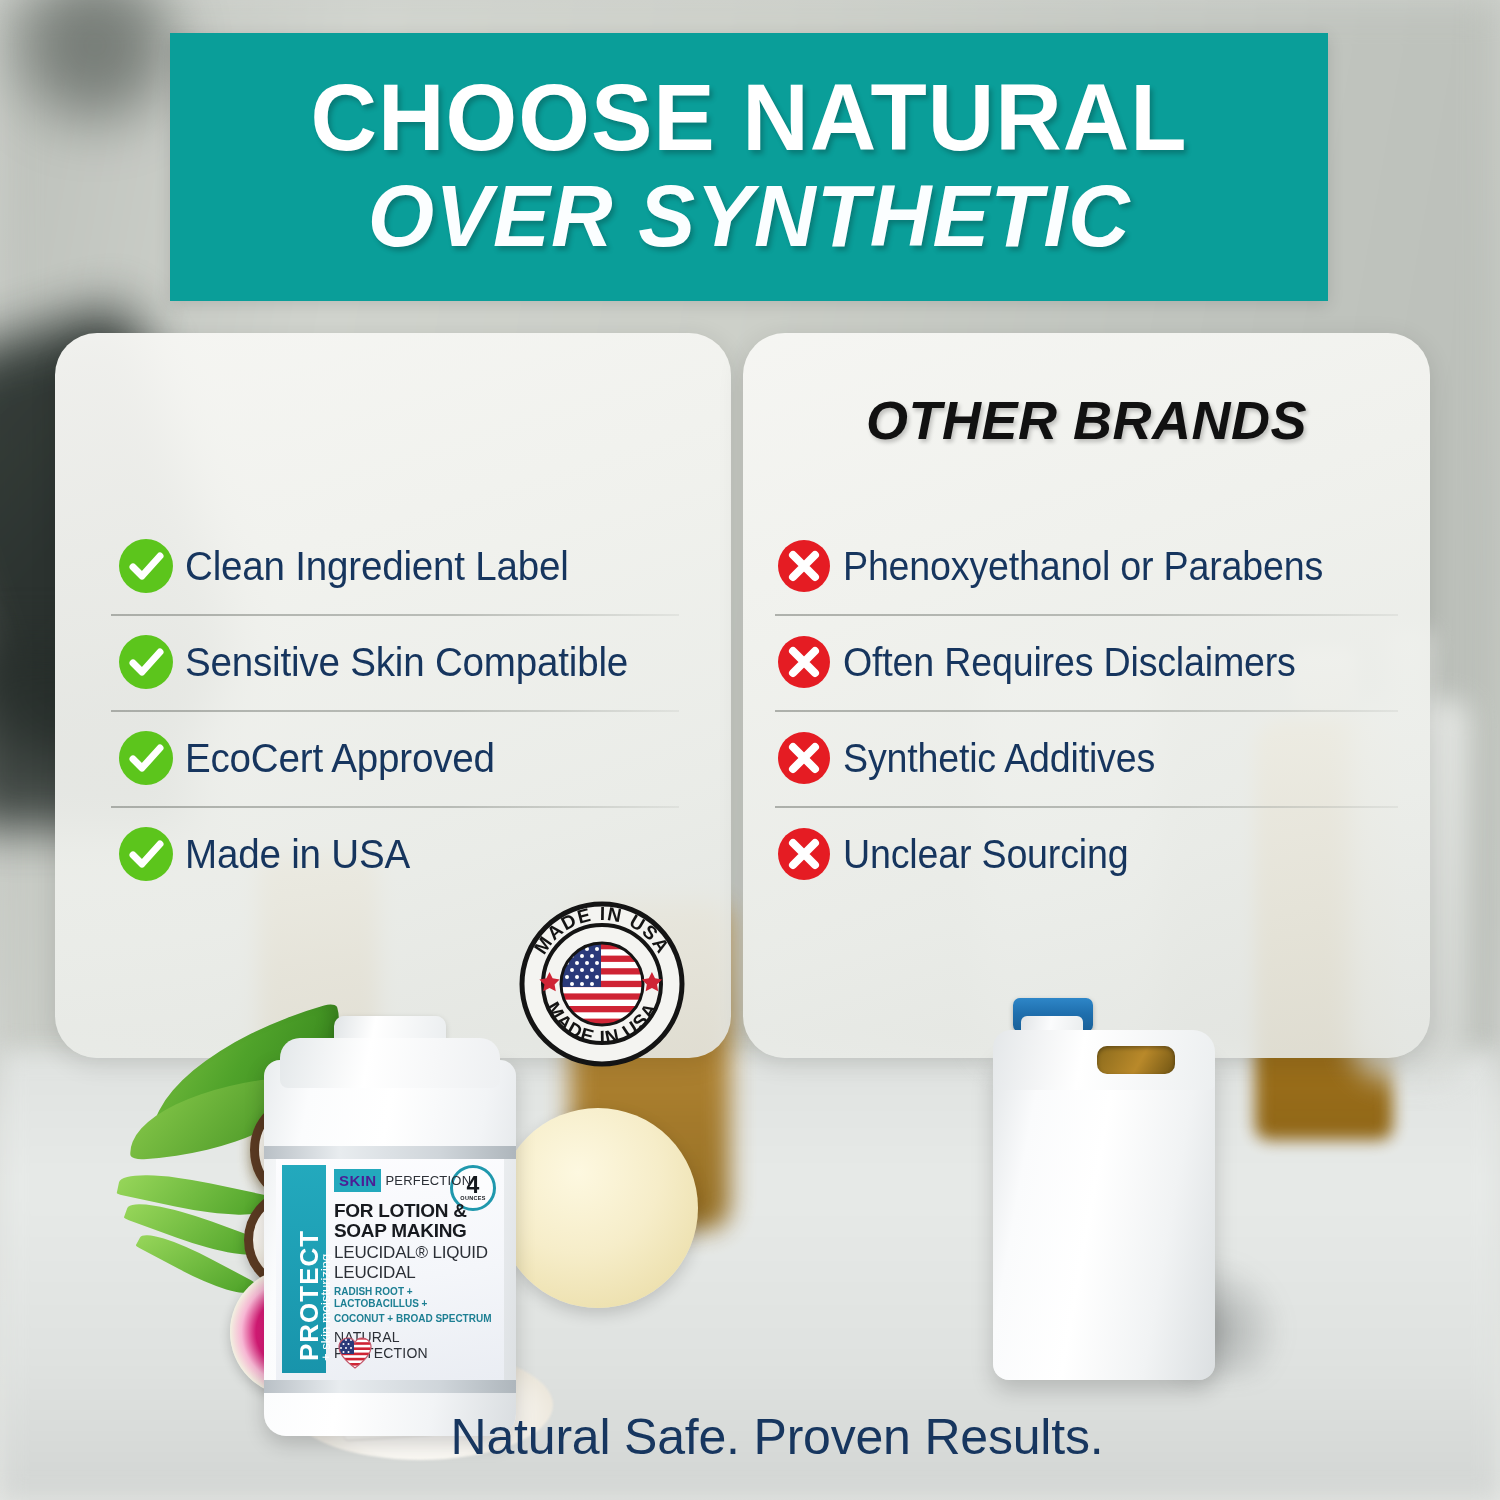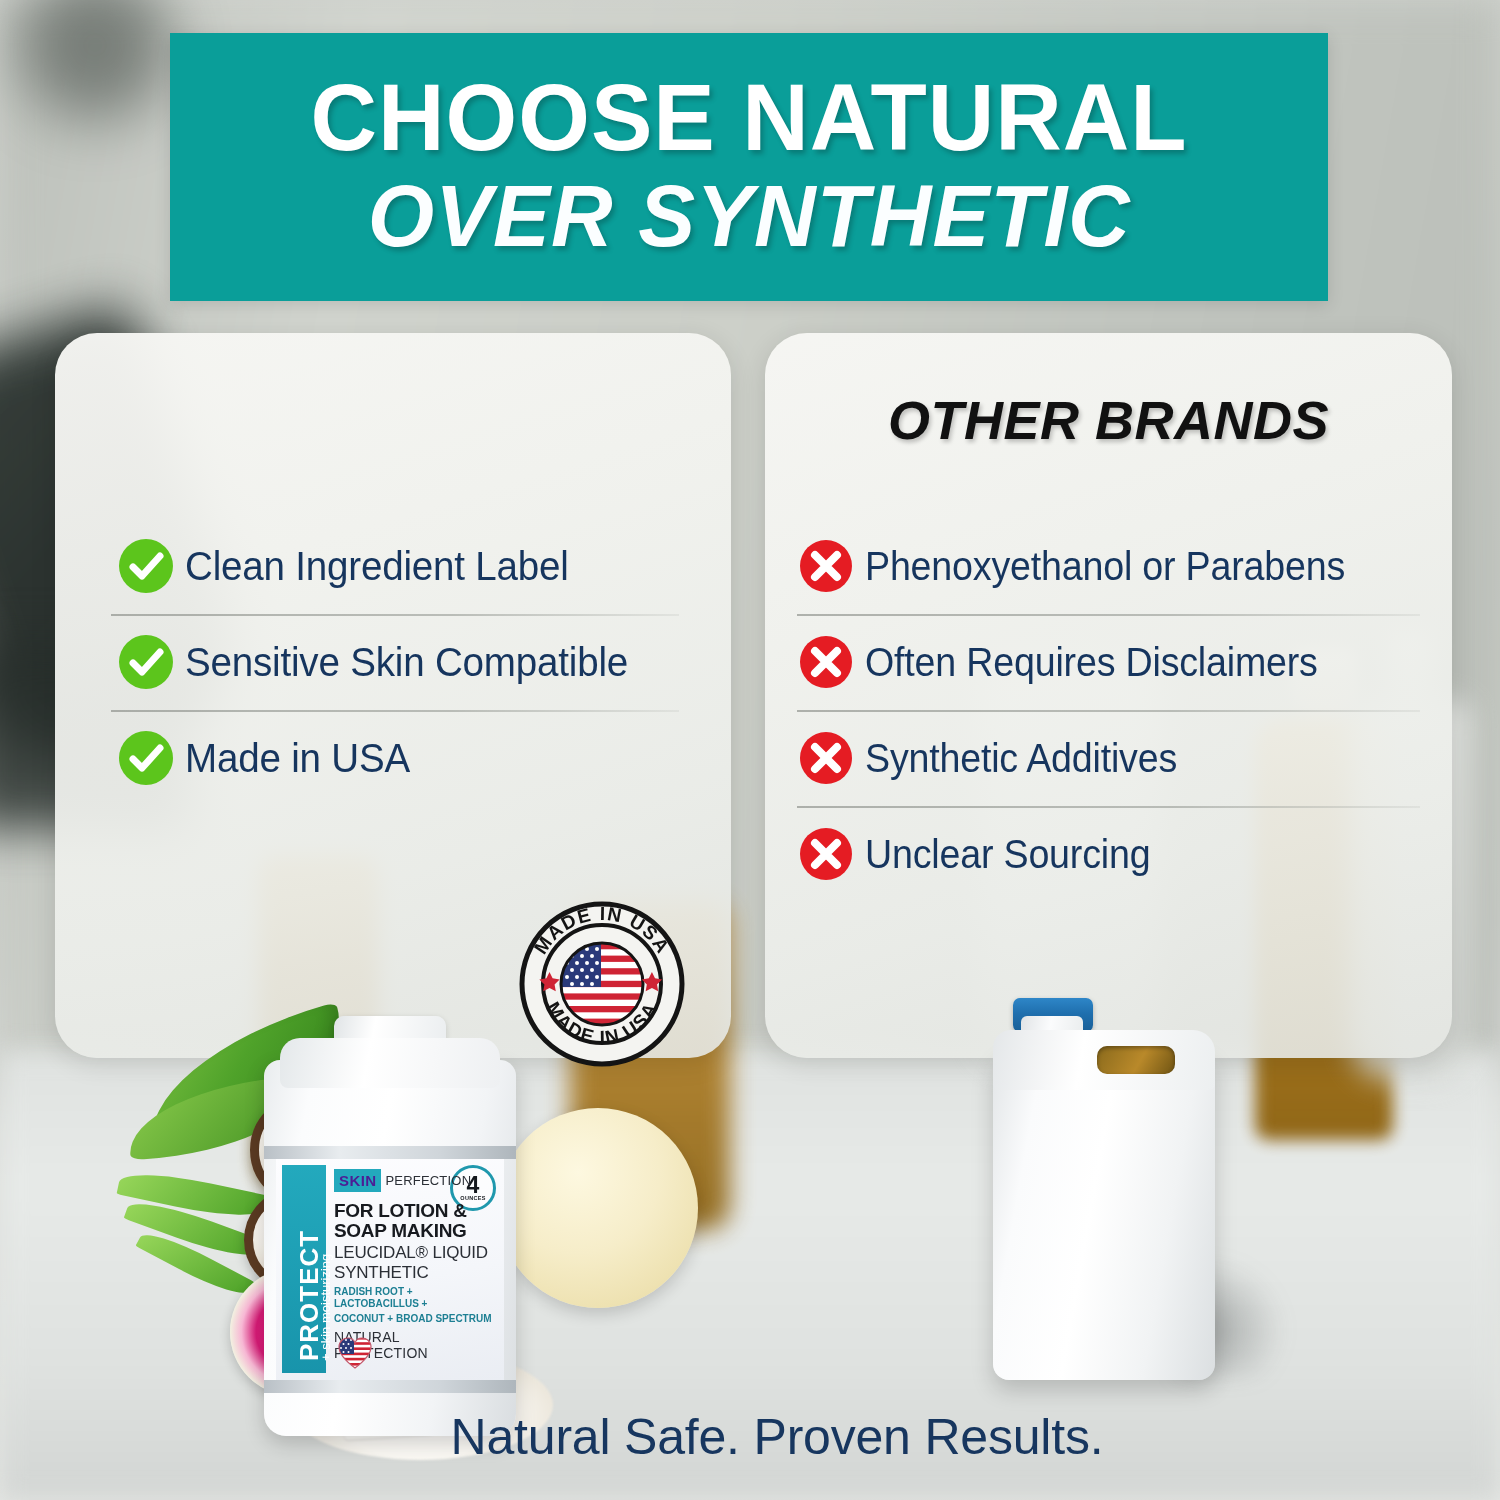--- a/index.html
+++ b/index.html
@@ -113,21 +113,21 @@
     position:absolute;
     background:linear-gradient(165deg,
         rgba(247,247,244,.96) 0%,
         rgba(242,243,239,.95) 35%,
         rgba(236,238,234,.93) 70%,
         rgba(229,231,227,.9) 100%);
     border-radius:42px;
     box-shadow:0 6px 26px rgba(0,0,0,.12);
   }
   #card-ours{ left:55px; top:333px; width:676px; height:725px; }
-  #card-others{ left:765px; top:333px; width:687px; height:725px; }
+  #card-others{ left:743px; top:333px; width:687px; height:725px; }
 
   .card-title{
     position:absolute; top:56px; left:0; width:100%;
     text-align:center;
     font-size:54px; font-weight:bold; font-style:italic;
     color:#111111; letter-spacing:.5px;
     text-shadow:2px 3px 4px rgba(0,0,0,.22);
   }
 
   .list{ position:absolute; left:0; width:100%; }
@@ -368,20 +368,29 @@
     <div class="row">
       <span class="icon-wrap">
         <svg class="ic" width="56" height="56" viewBox="0 0 56 56">
           <circle cx="28" cy="28" r="27" fill="#5cc51c"></circle>
           <path d="M15 29 L24 38 L42 18" fill="none" stroke="#ffffff" stroke-width="7" stroke-linecap="round" stroke-linejoin="round"></path>
         </svg>
       </span>
       <span class="item-text">Sensitive Skin Compatible</span>
     </div>
 
+    <div class="row">
+      <span class="icon-wrap">
+        <svg class="ic" width="56" height="56" viewBox="0 0 56 56">
+          <circle cx="28" cy="28" r="27" fill="#5cc51c"></circle>
+          <path d="M15 29 L24 38 L42 18" fill="none" stroke="#ffffff" stroke-width="7" stroke-linecap="round" stroke-linejoin="round"></path>
+        </svg>
+      </span>
+      <span class="item-text">EcoCert Approved</span>
+    </div>
 
     <div class="row">
       <span class="icon-wrap">
         <svg class="ic" width="56" height="56" viewBox="0 0 56 56">
           <circle cx="28" cy="28" r="27" fill="#5cc51c"></circle>
           <path d="M15 29 L24 38 L42 18" fill="none" stroke="#ffffff" stroke-width="7" stroke-linecap="round" stroke-linejoin="round"></path>
         </svg>
       </span>
       <span class="item-text">Made in USA</span>
     </div>
@@ -543,21 +552,21 @@
       </div>
 
       <div id="label-body">
         <div class="brand-row">
           <span id="brand-skin">SKIN</span>
           <span id="brand-perf">PERFECTION</span>
         </div>
         <div class="l-h1">FOR LOTION &amp;</div>
         <div class="l-h1">SOAP MAKING</div>
         <div class="l-h2">LEUCIDAL® LIQUID</div>
-        <div class="l-h2">SYNTHETIC</div>
+        <div class="l-h2">LEUCIDAL</div>
         <div class="l-ing">RADISH ROOT + LACTOBACILLUS +</div>
         <div class="l-ing">COCONUT + BROAD SPECTRUM</div>
         <div class="l-nat">NATURAL PROTECTION</div>
       </div>
 
       <div id="flag-heart">
         <svg width="34" height="32" viewBox="0 0 34 32">
           <defs>
             <clipPath id="heartClip">
               <path d="M17 31 C5 22 1 15 1 10 C1 4 6 1 10 1 C13 1 16 3 17 6 C18 3 21 1 24 1 C28 1 33 4 33 10 C33 15 29 22 17 31 Z"></path>

